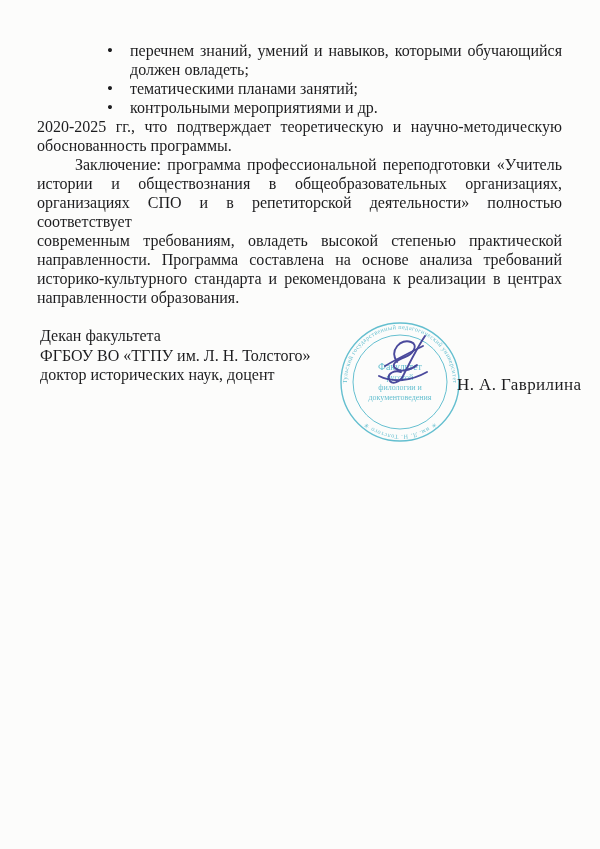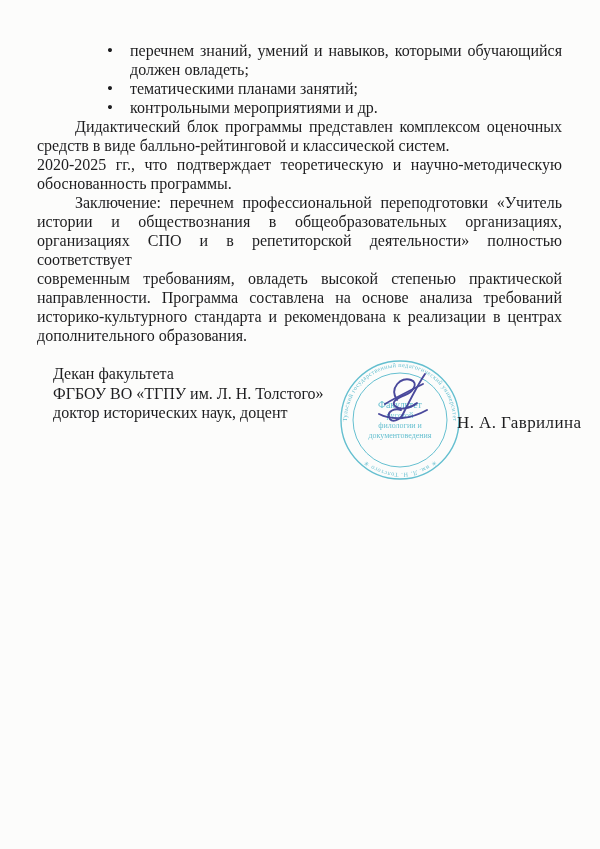--- a/index.html
+++ b/index.html
@@ -34,21 +34,21 @@
     left:70px; top:0;
     font-size:17px;
   }
   .sig-area {
     position:relative;
     margin-top:15px;
     height:165px;
     font-size:16px;
     line-height:19.5px;
   }
-  .sig-lines { position:absolute; left:16px; top:4px; width:360px; }
+  .sig-lines { position:absolute; left:3px; top:4px; width:360px; }
   .sig-lines .sline { display:block; text-align:left; }
   .signer-name {
     position:absolute;
     left:420px; top:53px;
     font-size:17px;
     letter-spacing:0.4px;
     white-space:nowrap;
   }
   .stamp {
     position:absolute;
@@ -76,39 +76,35 @@
         <span class="line last">должен овладеть;</span>
       </li>
       <li>
         <span class="line last">тематическими планами занятий;</span>
       </li>
       <li>
         <span class="line last">контрольными мероприятиями и др.</span>
       </li>
     </ul>
 
-    <p>
-      <span class="line first-indent">Дидактический блок программы представлен комплексом оценочных</span>
-      <span class="line last">средств в виде балльно-рейтинговой и классической систем.</span>
-    </p>
 
 
     <p>
       <span class="line">2020-2025 гг., что подтверждает теоретическую и научно-методическую</span>
       <span class="line last">обоснованность программы.</span>
     </p>
 
     <p>
-      <span class="line first-indent">Заключение: перечнем профессиональной переподготовки «Учитель</span>
+      <span class="line first-indent">Заключение: программа профессиональной переподготовки «Учитель</span>
       <span class="line">истории и обществознания в общеобразовательных организациях,</span>
       <span class="line">организациях СПО и в репетиторской деятельности» полностью соответствует</span>
       <span class="line">современным требованиям, овладеть высокой степенью практической</span>
       <span class="line">направленности. Программа составлена на основе анализа требований</span>
       <span class="line">историко-культурного стандарта и рекомендована к реализации в центрах</span>
-      <span class="line last">дополнительного образования.</span>
+      <span class="line last">направленности образования.</span>
     </p>
 
     <div class="sig-area">
 
       <div class="sig-lines">
         <span class="sline">Декан факультета</span>
         <span class="sline">ФГБОУ ВО «ТГПУ им. Л. Н. Толстого»</span>
         <span class="sline">доктор исторических наук, доцент</span>
       </div>
 

